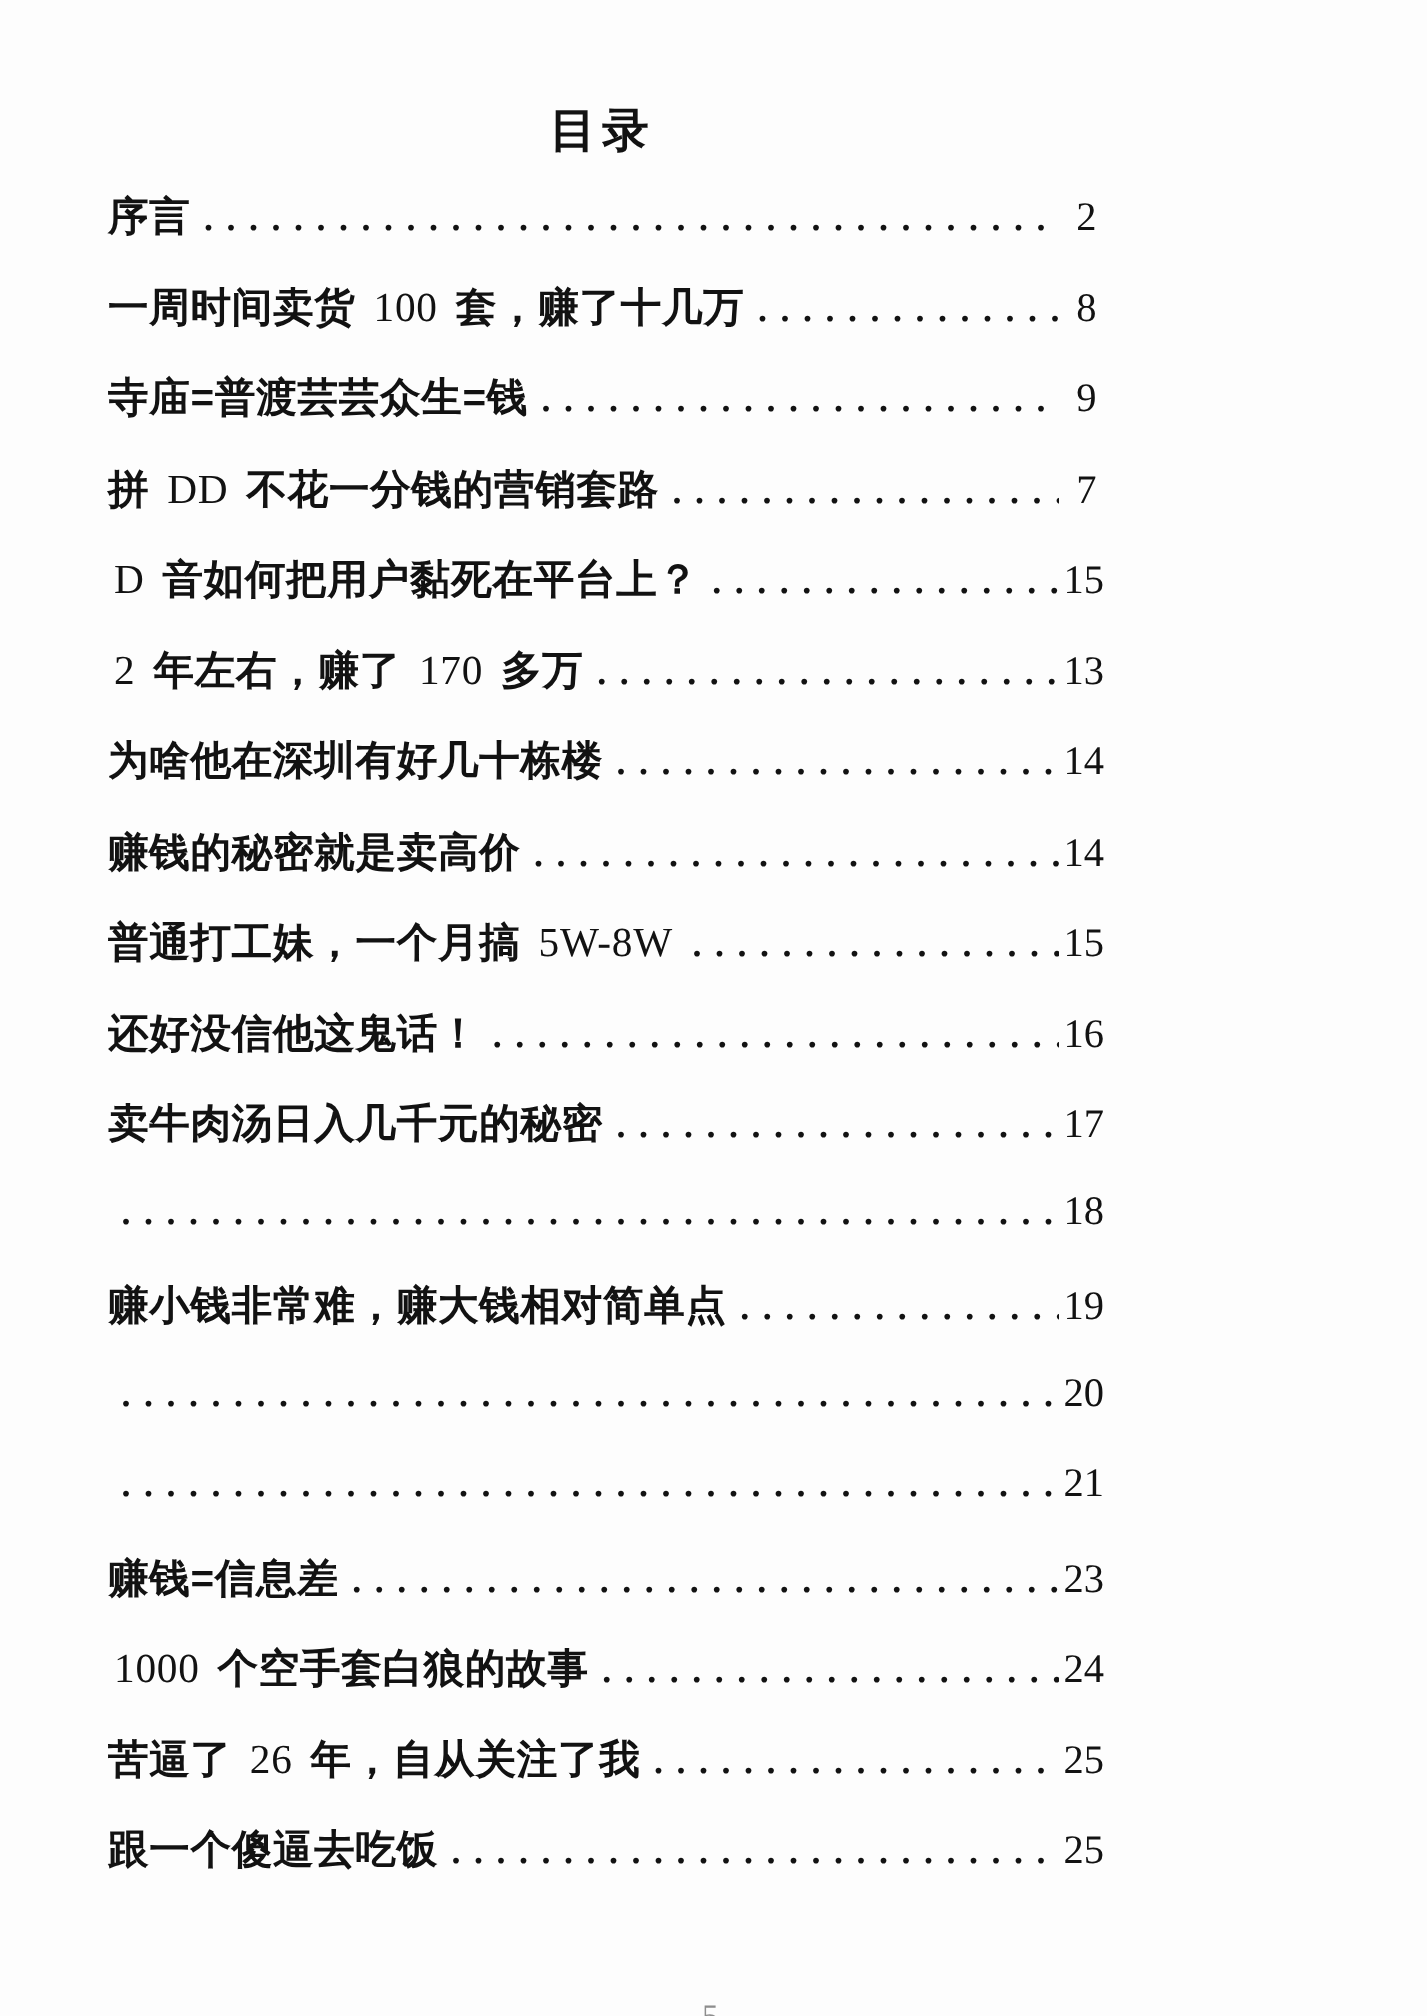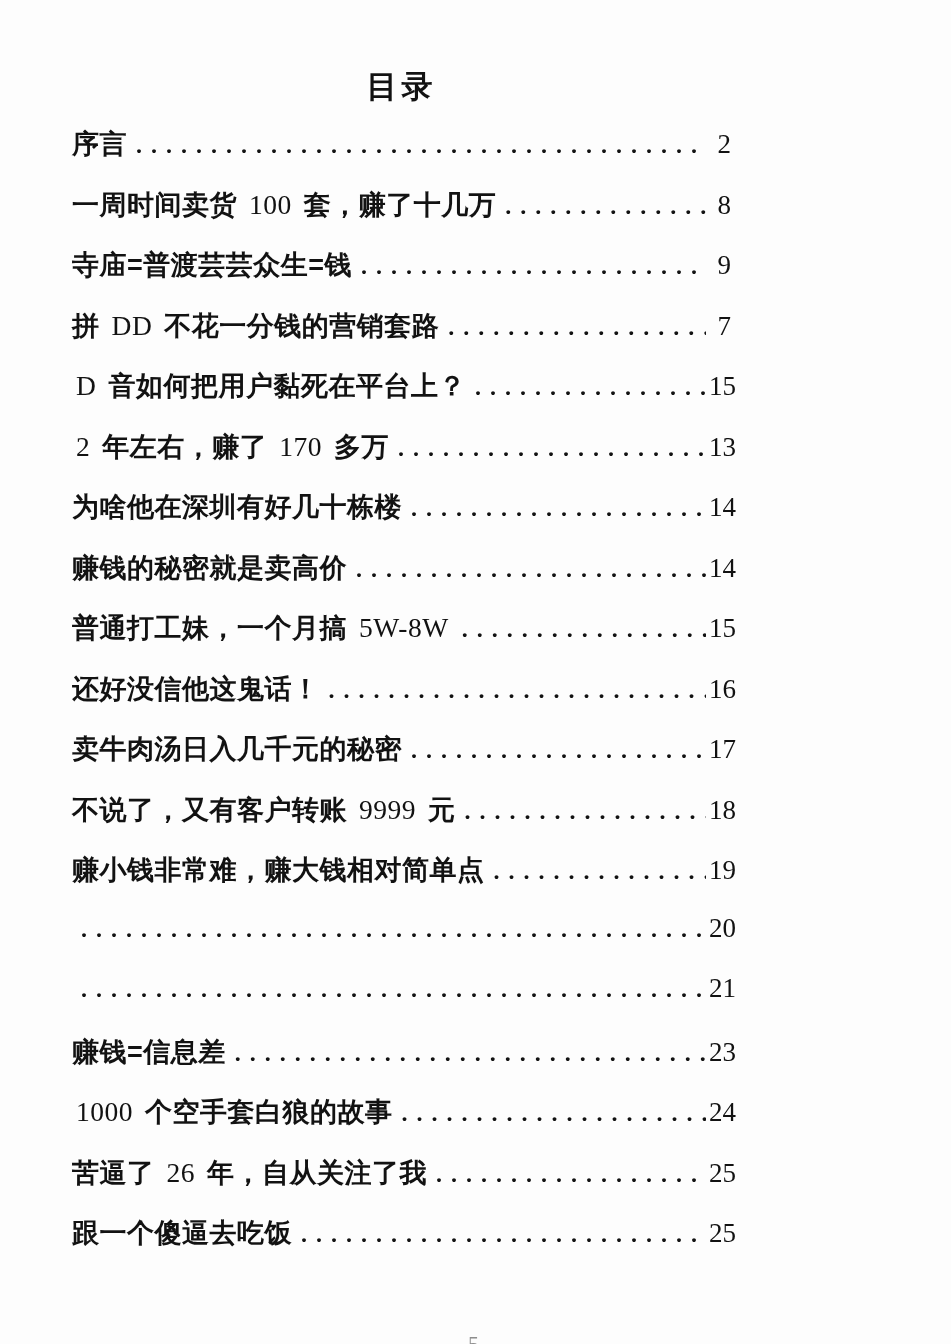--- a/index.html
+++ b/index.html
@@ -140,21 +140,20 @@
       <span class="toc-page">16</span>
     </div>
 
     <div class="toc-row">
       <span class="toc-title">卖牛肉汤日入几千元的秘密</span>
       <span class="leader">................................................................................</span>
       <span class="toc-page">17</span>
     </div>
 
     <div class="toc-row">
-      <span class="toc-title">不说了，又有客户转账 <span class="latin">9999</span> 元</span>
       <span class="leader">................................................................................</span>
       <span class="toc-page">18</span>
     </div>
 
     <div class="toc-row">
       <span class="toc-title">赚小钱非常难，赚大钱相对简单点</span>
       <span class="leader">................................................................................</span>
       <span class="toc-page">19</span>
     </div>
 

